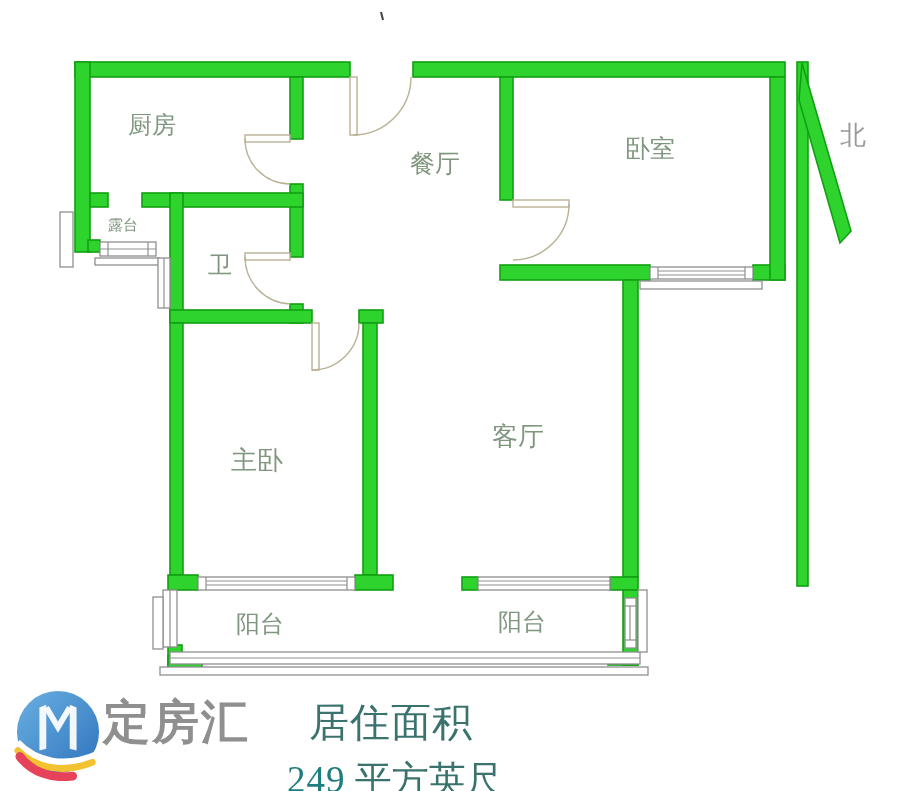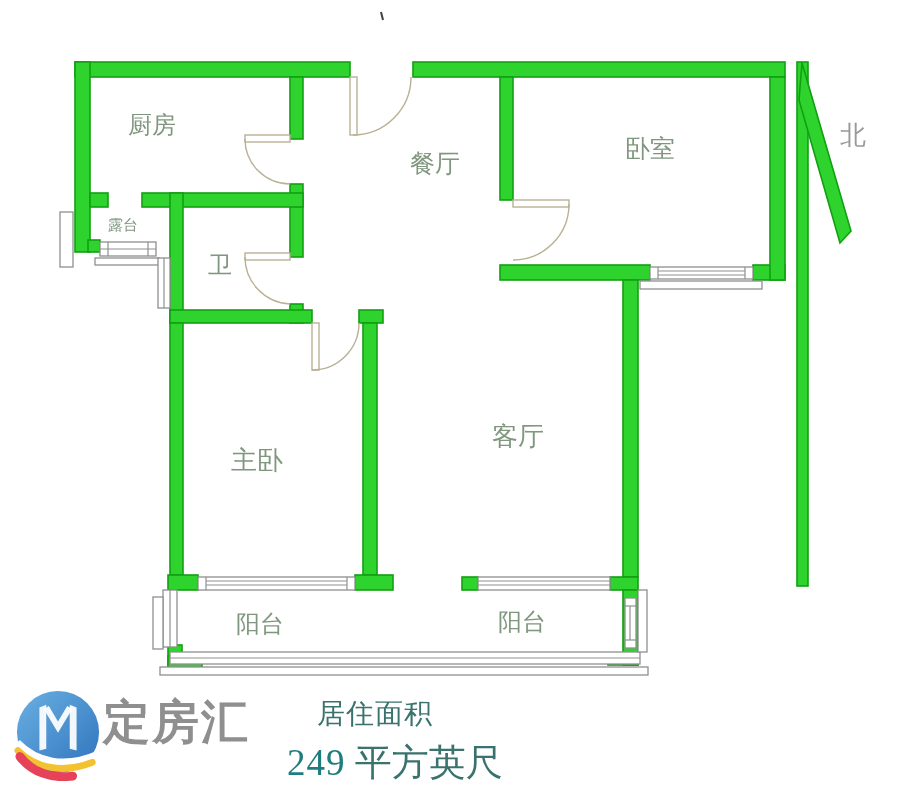--- a/index.html
+++ b/index.html
@@ -24,21 +24,21 @@
     position:absolute;left:103px;top:8px;
     font-size:47px;font-weight:bold;color:#8f8f8f;letter-spacing:2px;
   }
   .brand-site{
     position:absolute;left:105px;top:68px;
     font-size:17px;color:#9e9e9e;letter-spacing:4px;
   }
   .area-block{position:absolute;left:287px;top:12px;
     font-family:"Liberation Serif","DejaVu Serif",serif;}
   .area-title{
-    font-size:28px;color:#3a736e;letter-spacing:1px;margin-left:30px;
+    font-size:40px;color:#3a736e;letter-spacing:1px;margin-left:22px;
   }
   .area-line{margin-top:5px;font-size:37px;color:#3a736e;}
   .area-value{color:#1f7d80;letter-spacing:1px;}
   .area-unit{color:#3a736e;}
 </style>
 </head>
 <body>
 
 <svg id="plan" width="900" height="683" viewBox="0 0 900 683">
 

